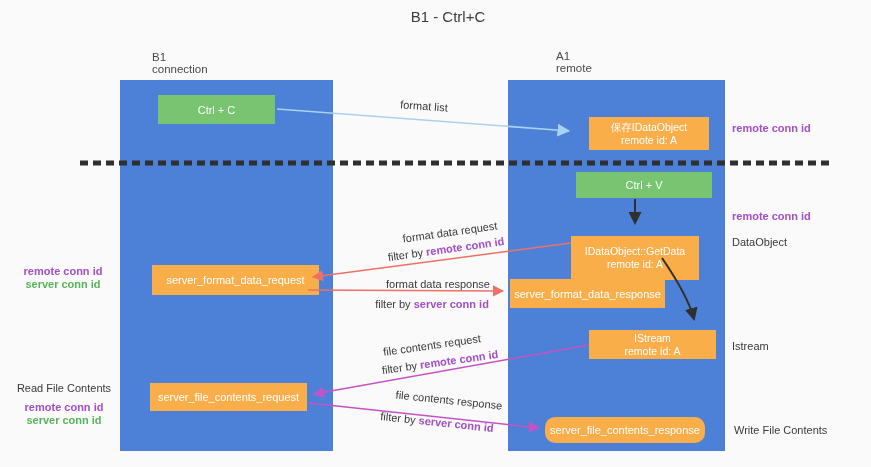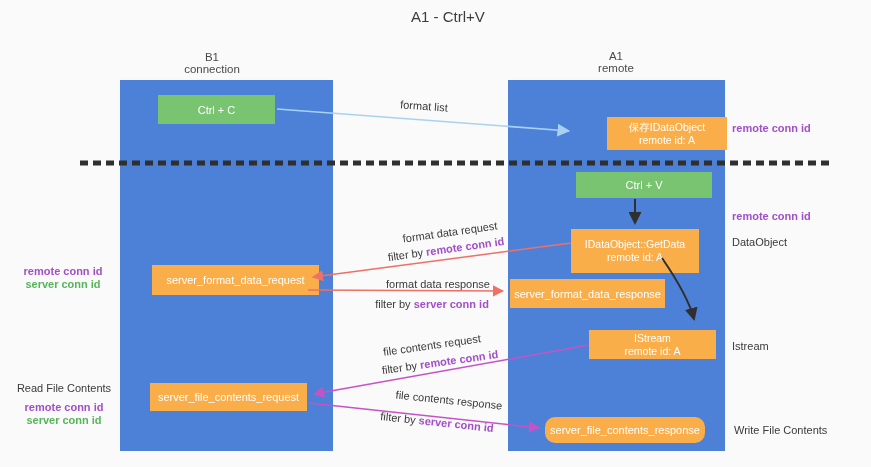--- a/index.html
+++ b/index.html
@@ -7,60 +7,60 @@
     width:871px;height:467px;position:relative;overflow:hidden;
     background:#fafafa;
     font-family:"Liberation Sans","DejaVu Sans",sans-serif;
     color:#3a3a3a;
   }
   .abs{position:absolute;}
   
   .title{left:348px;top:7px;width:200px;text-align:center;
          font-size:15px;line-height:20px;color:#3c3c3c;z-index:6;}
   
-  .lane-header{width:120px;text-align:center;font-size:11.5px;line-height:12px;
+  .lane-header{width:120px;text-align:left;font-size:11.5px;line-height:12px;
                color:#4a4a4a;z-index:6;}
   .lane-header-left{left:152px;top:51px;}
   .lane-header-right{left:556px;top:50px;}
   
   .lane{top:80px;height:371px;background:#4d81d8;z-index:1;}
   .lane-left{left:120px;width:213px;}
   .lane-right{left:508px;width:217px;}
   
   .node{display:flex;justify-content:center;flex-direction:column;
         color:#fff;text-align:center;font-size:11px;z-index:3;}
   .node .l2{font-size:10.5px;}
   .node.twoline{font-size:10.5px;line-height:13px;}
   .orange{background:#faae4a;}
   .green{background:#78c471;}
   #n-ctrlc{left:158px;top:95px;width:117px;height:29px;}
-  #n-save{left:607px;top:117px;width:120px;height:33px;}
+  #n-save{left:589px;top:117px;width:120px;height:33px;}
   #n-ctrlv{left:576px;top:172px;width:136px;height:26px;}
-  #n-getdata{left:571px;top:229px;width:128px;height:44px;}
+  #n-getdata{left:571px;top:236px;width:128px;height:44px;}
   #n-sfdreq{left:152px;top:265px;width:167px;height:30px;}
   #n-sfdresp{left:510px;top:279px;width:155px;height:29px;}
   #n-istream{left:589px;top:330px;width:127px;height:29px;}
   #n-sfcreq{left:150px;top:383px;width:157px;height:28px;}
   #n-sfcresp{left:545px;top:417px;width:160px;height:26px;border-radius:10px;}
   
   svg.overlay{left:0;top:0;z-index:5;pointer-events:none;}
   
   .elabel{font-size:11px;color:#3a3a3a;white-space:nowrap;text-align:center;
           z-index:6;transform-origin:center;}
   .hl-purple{color:#a24fc8;font-weight:bold;}
   .hl-green{color:#56b55a;font-weight:bold;}
   .side{font-size:11px;white-space:nowrap;z-index:6;}
   .side.b{font-weight:bold;}
   .stack{text-align:center;line-height:13px;z-index:6;}
 </style>
 </head>
 <body>
 
 <div class="abs title">
-  <div>A1 - Ctrl+V</div>
+  <div>B1 - Ctrl+C</div>
 </div>
 
 <div class="abs lane-header lane-header-left">
   <div>B1</div>
   <div>connection</div>
 </div>
 <div class="abs lane-header lane-header-right">
   <div>A1</div>
   <div>remote</div>
 </div>

